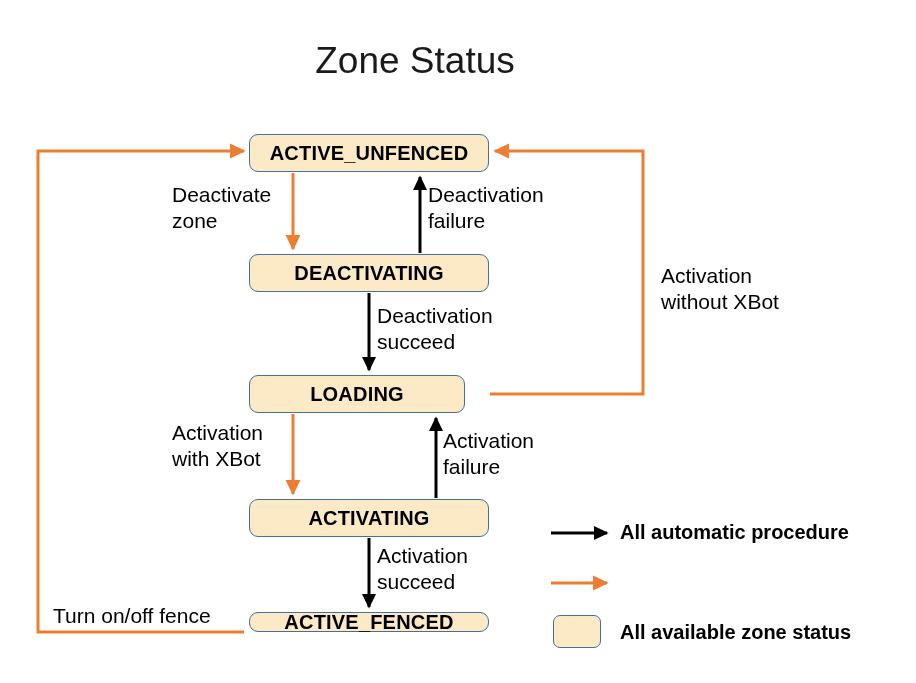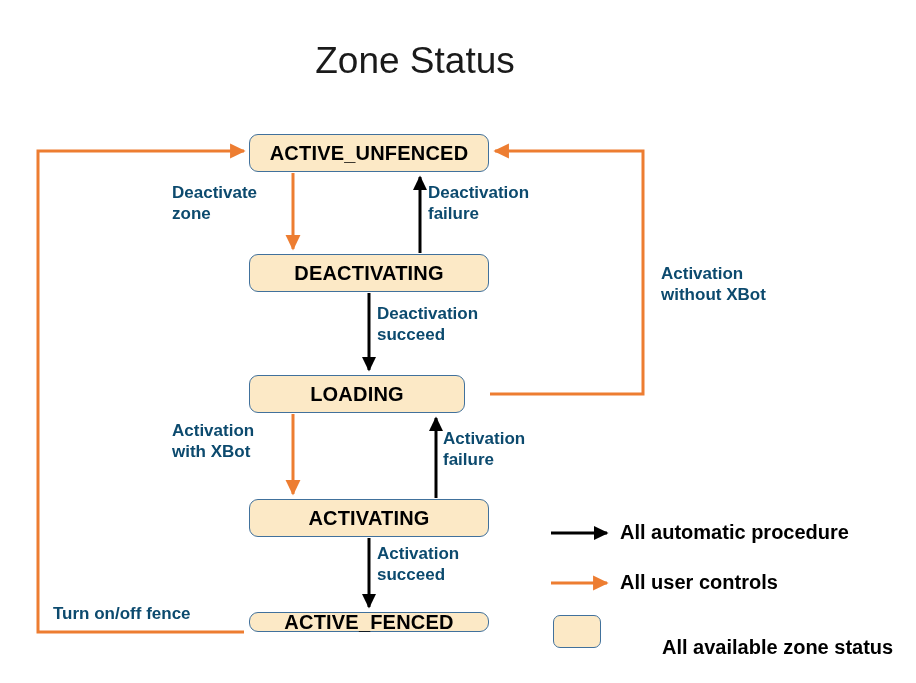--- a/index.html
+++ b/index.html
@@ -45,25 +45,25 @@
     display: flex;
     align-items: center;
     justify-content: center;
     font-size: 20px;
     font-weight: bold;
     color: #000000;
     letter-spacing: 0.2px;
   }
   .edge-label {
     position: absolute;
-    font-size: 17px;
-    color: #0c4a6e;
+    font-size: 21px;
+    color: #000000;
     line-height: 1.25;
     white-space: pre-line;
-    font-weight: 700;
+    font-weight: 400;
   }
   .legend-label {
     position: absolute;
     font-size: 20px;
     font-weight: bold;
     color: #000000;
     white-space: nowrap;
   }
   .legend-swatch {
     position: absolute;
@@ -144,19 +144,18 @@
   <div class="edge-label" style="left:377px; top:543px; text-align:left;">Activation
 succeed</div>
 
   <div class="edge-label" style="left:53px; top:603px; text-align:left;">Turn on/off fence</div>
 
   <div class="edge-label" style="left:661px; top:263px; text-align:left;">Activation
 without XBot</div>
 
   <div class="legend-label" style="left:620px; top:521px;text-align:center;">All automatic procedure</div>
 
-  <div class="legend-label" style="left:620px; top:571px;">All user controls</div>
 
   <div class="legend-swatch" style="left:553px; top:615px; width:48px; height:33px;"></div>
 
-  <div class="legend-label" style="left:620px; top:636px;margin-left:42px;">All available zone status</div>
+  <div class="legend-label" style="left:620px; top:621px;">All available zone status</div>
 
 </div>
 
 </body></html>

